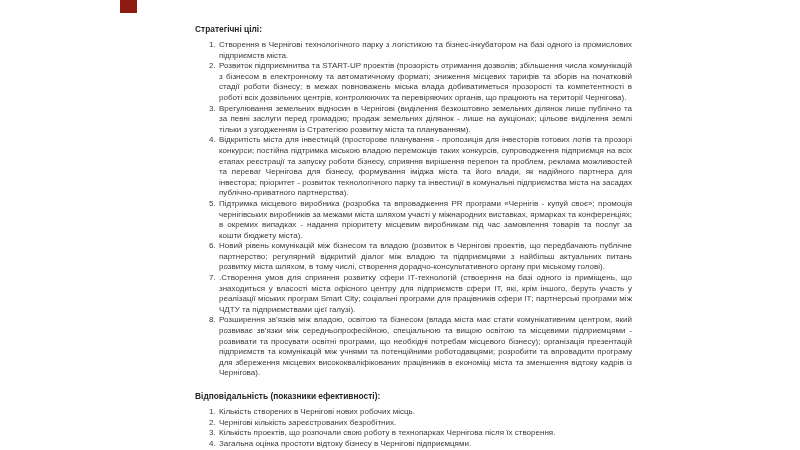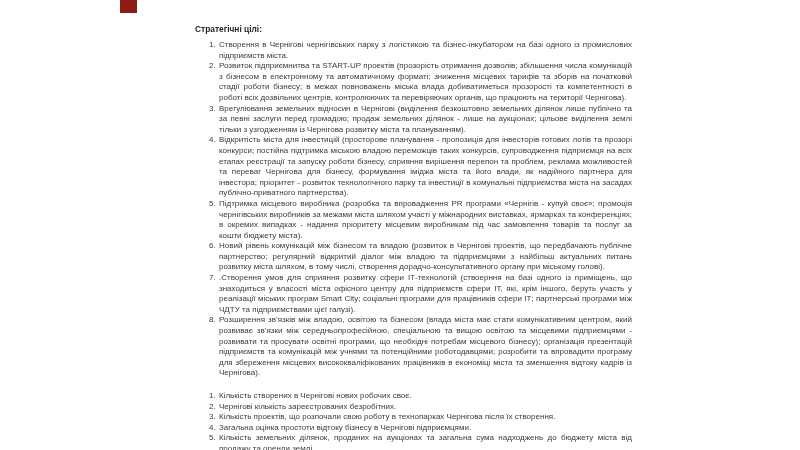--- a/index.html
+++ b/index.html
@@ -52,34 +52,35 @@
 
 <div class="page">
 
   <div class="red-marker"></div>
 
   <div class="doc">
 
     <div class="section">
       <h2 class="section-heading">Стратегічні цілі:</h2>
       <ol class="doc-list">
-        <li>Створення в Чернігові чернігівських парку з логістикою та бізнес-інкубатором на базі одного із промислових підприємств міста.</li>
+        <li>Створення в Чернігові технологічного парку з логістикою та бізнес-інкубатором на базі одного із промислових підприємств міста.</li>
         <li>Розвиток підприємнитва та START-UP проектів (прозорість отримання дозволів; збільшення числа комунікацій з бізнесом в електронному та автоматичному форматі; зниження місцевих тарифів та зборів на початковій стадії роботи бізнесу; в межах повноважень міська влада добиватиметься прозорості та компетентності в роботі всіх дозвільних центрів, контролюючих та перевіряючих органів, що працюють на території Чернігова).</li>
-        <li>Врегулювання земельних відносин в Чернігові (виділення безкоштовно земельних ділянок лише публічно та за певні заслуги перед громадою; продаж земельних ділянок - лише на аукціонах; цільове виділення землі тільки з узгодженням із Чернігова розвитку міста та плануванням).</li>
+        <li>Врегулювання земельних відносин в Чернігові (виділення безкоштовно земельних ділянок лише публічно та за певні заслуги перед громадою; продаж земельних ділянок - лише на аукціонах; цільове виділення землі тільки з узгодженням із Стратегією розвитку міста та плануванням).</li>
         <li>Відкритість міста для інвестицій (просторове планування - пропозиція для інвесторів готових лотів та прозорі конкурси; постійна підтримка міською владою переможців таких конкурсів, супроводження підприємця на всіх етапах реєстрації та запуску роботи бізнесу, сприяння вирішення перепон та проблем, реклама можливостей та переваг Чернігова для бізнесу, формування іміджа міста та його влади, як надійного партнера для інвестора; пріоритет - розвиток технологічного парку та інвестиції в комунальні підприємства міста на засадах публічно-приватного партнерства).</li>
         <li>Підтримка місцевого виробника (розробка та впровадження PR програми «Чернігів - купуй своє»; промоція чернігівських виробників за межами міста шляхом участі у міжнародних виставках, ярмарках та конференціях; в окремих випадках - надання пріоритету місцевим виробникам під час замовлення товарів та послуг за кошти бюджету міста).</li>
         <li>Новий рівень комунікацій між бізнесом та владою (розвиток в Чернігові проектів, що передбачають публічне партнерство; регулярний відкритий діалог між владою та підприємцями з найбільш актуальних питань розвитку міста шляхом, в тому числі, створення дорадчо-консультативного органу при міському голові).</li>
         <li>.Створення умов для сприяння розвитку сфери ІТ-технологій (ствоерння на базі одного із приміщень, що знаходиться у власості міста офісного центру для підприємств сфери ІТ, які, крім іншого, беруть участь у реалізації міських програм Smart City; соціальні програми для працівників сфери ІТ; партнерські програми між ЧДТУ та підприємствами цієї галузі).</li>
         <li>Розширення зв’язків між владою, освітою та бізнесом (влада міста має стати комунікативним центром, який розвиває зв’язки між середньопрофесійною, спеціальною та вищою освітою та місцевими підприємцями - розвивати та просувати освітні програми, що необхідні потребам місцевого бізнесу); організація презентацій підприємств та комунікацій між учнями та потенційними роботодавцями; розробити та впровадити програму для збереження місцевих висококваліфікованих працівників в економіці міста та зменшення відтоку кадрів із Чернігова).</li>
       </ol>
     </div>
 
     <div class="section">
+      <h2 class="section-heading">Відповідальність (показники ефективності):</h2>
       <ol class="doc-list">
-        <li>Кількість створених в Чернігові нових робочих своє.</li>
+        <li>Кількість створених в Чернігові нових робочих місць.</li>
         <li>Чернігові кількість зареєстрованих безробітних.</li>
         <li>Кількість проектів, що розпочали свою роботу в технопарках Чернігова після їх створення.</li>
         <li>Загальна оцінка простоти відтоку бізнесу в Чернігові підприємцями.</li>
         <li>Кількість земельних ділянок, проданих на аукціонах та загальна сума надходжень до бюджету міста від продажу та оренди землі.</li>
 
       </ol>
     </div>
 
   </div>
 </div>

